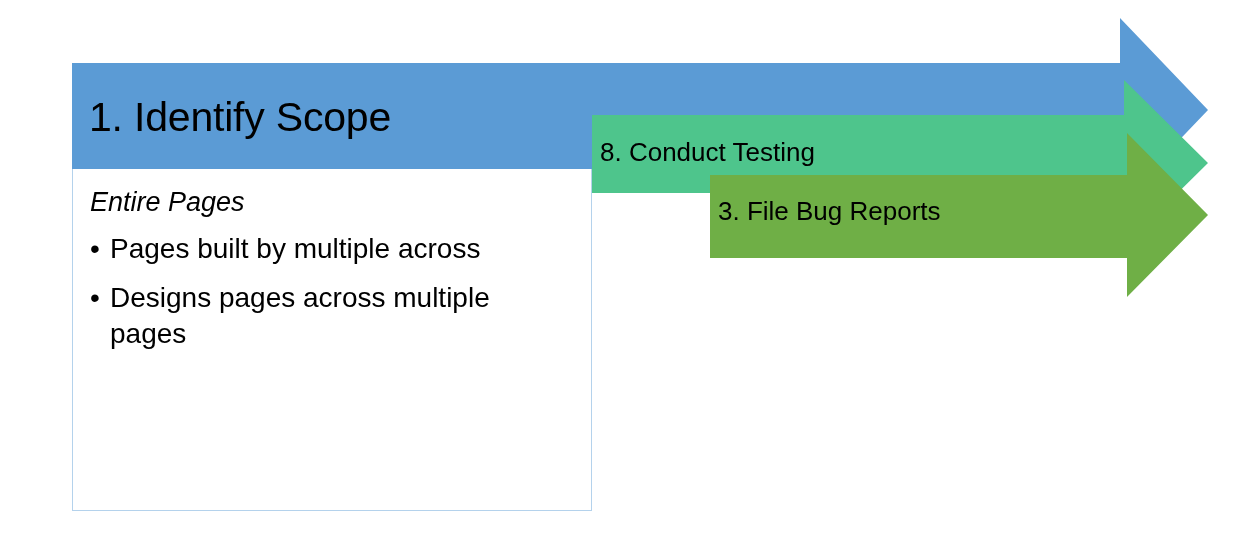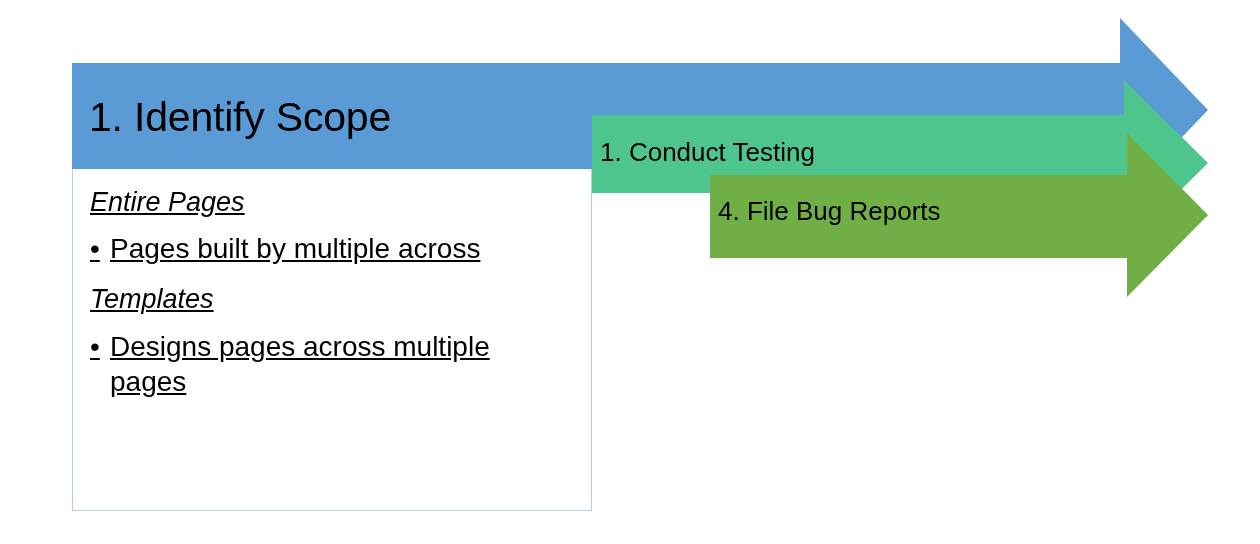--- a/index.html
+++ b/index.html
@@ -69,21 +69,20 @@
     white-space: nowrap;
   }
 
   #step1-body {
     position: absolute;
     left: 0;
     top: 89px;
     width: 518px;
     padding: 0;
     box-sizing: border-box;
-    text-decoration: underline;
   }
 
   .sub-head {
     font-style: italic;
     font-size: 27px;
     line-height: 1.2;
     color: #000000;
     margin: 0;
     padding: 16px 10px 0 17px;
     white-space: nowrap;
@@ -127,39 +126,38 @@
 
   <svg id="arrow-layer" viewBox="0 0 1260 544" width="1260" height="544">
 
     <polygon fill="#5B9BD5" points="72,63 1120,63 1120,18 1208,110 1120,202 1120,152 72,152"></polygon>
 
     <polygon fill="#4EC58C" points="592,115 1124,115 1124,80 1208,163 1124,246 1124,193 592,193"></polygon>
 
     <polygon fill="#6FAF46" points="710,175 1127,175 1127,133 1208,215 1127,297 1127,258 710,258"></polygon>
   </svg>
 
-  <div class="arrow-label" id="step2-label">1. Conduct Testing</div>
-  <div class="arrow-label" id="step3-label">4. File Bug Reports</div>
+  <div class="arrow-label" id="step2-label">8. Conduct Testing</div>
+  <div class="arrow-label" id="step3-label">3. File Bug Reports</div>
 
   <div id="step1-card">
 
     <div id="step1-header">
       <div id="step1-title">1. Identify Scope</div>
     </div>
 
     <div id="step1-body">
 
       <p class="sub-head">Entire Pages</p>
 
       <div class="bullet-row">
         <span class="bullet-dot">•</span>
         <span class="bullet-text">Pages built by multiple across</span>
       </div>
 
-      <p class="sub-head">Templates</p>
 
       <div class="bullet-row">
         <span class="bullet-dot">•</span>
         <span class="bullet-text">Designs pages across multiple pages</span>
       </div>
 
     </div>
   </div>
 
 </div>

